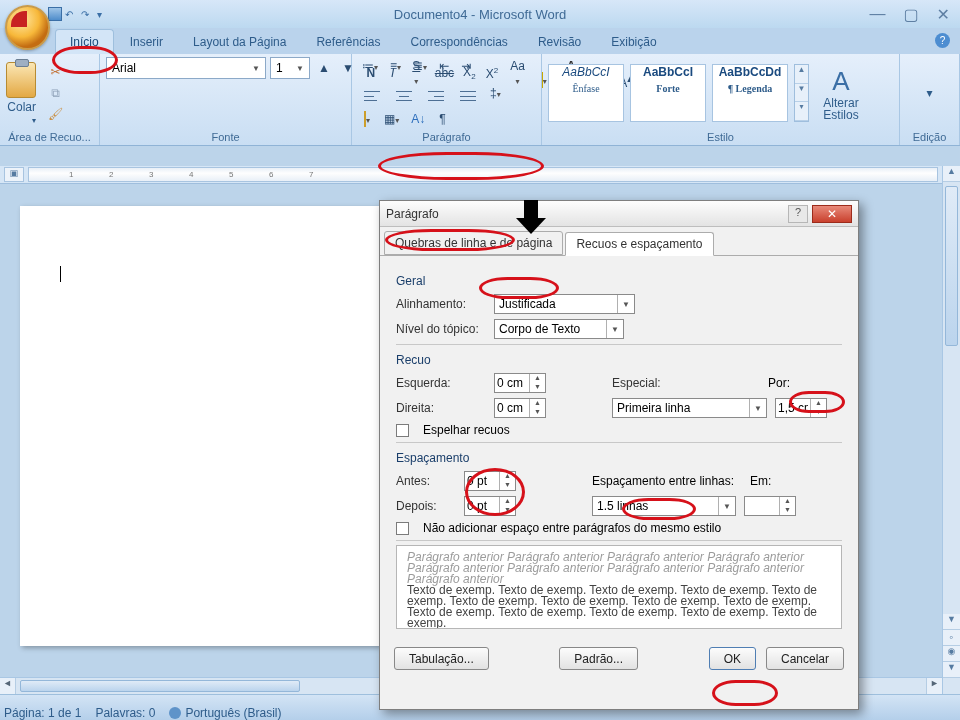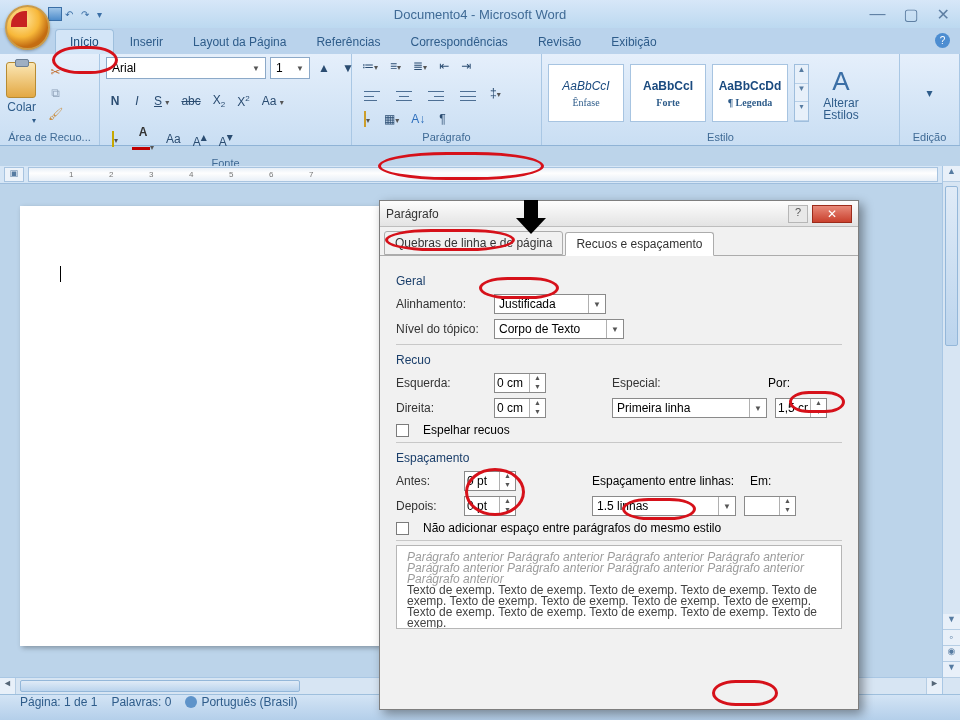--- a/index.html
+++ b/index.html
@@ -34,41 +34,41 @@
   .dd{font-size:8px;color:#555}
   .row{display:flex;gap:4px;align-items:center}
   .highlighter{width:22px;height:16px;background:linear-gradient(#FFFF66,#F7D600);border:1px solid #C7A800}
   .fontcol{width:18px;height:3px;background:#C00000;display:inline-block;margin-top:-2px}
   
   .para-btn{width:20px;height:16px;display:inline-flex;flex-direction:column;justify-content:space-around;padding:1px 2px}
   .para-btn span{height:1px;background:#4D6F94}
   .al-left span:nth-child(2){width:60%}.al-left span:nth-child(3){width:80%}
   .shading{width:22px;height:16px;background:linear-gradient(#FFF48F,#F2C744);border:1px solid #CC9E2B}
   
-  .style-box{width:76px;height:58px;background:#fff;border:1px solid #A7C4E1;display:flex;flex-direction:column;align-items:center;justify-content:center;color:#1A4A7F;font-family:"Cambria",serif;cursor:pointer}
+  .style-box{width:76px;height:58px;background:#fff;border:1px solid #A7C4E1;display:flex;flex-direction:column;align-items:center;color:#1A4A7F;font-family:"Cambria",serif;cursor:pointer}
   .style-box .nm{font-size:10px;color:#2E5C8A;margin-top:4px;font-family:"Segoe UI"}
   .sb2{font-weight:bold}
   .sb3{font-size:11px;font-weight:bold}
   .scroll-g{width:15px;height:58px;border:1px solid #9FBEDD;background:#E7F0FA;display:flex;flex-direction:column}
   .scroll-g div{flex:1;border-bottom:1px solid #B8D0E8;text-align:center;font-size:8px;color:#567BA1}
   .chg-style{display:flex;flex-direction:column;align-items:center;color:#2E5C8A;width:52px}
   .chg-style .ic{font-size:26px;color:#3B6FA6}
   
   .ruler-row{height:18px;background:#D6E6F6;display:flex;position:relative;border-bottom:1px solid #9FBEDD}
   .ruler-left{width:20px;background:#EDF3FA;border:1px solid #A8C4E0;margin:1px 4px;font-size:9px;text-align:center;color:#567BA1}
   .ruler-main{flex:1;background:linear-gradient(#E8EFF7,#FEFEFE 40%,#E8EFF7);border:1px solid #A8C4E0;margin:1px 4px 1px 0;position:relative}
   .ruler-main .mk{position:absolute;top:2px;font-size:8px;color:#777}
   .workspace{position:absolute;top:166px;left:0;right:0;bottom:26px;background:#BCD4EA;overflow:hidden}
   .page{position:absolute;left:20px;top:40px;width:360px;height:440px;background:#fff;box-shadow:2px 2px 5px rgba(0,0,0,.3);padding:60px 40px}
   .cursor{display:inline-block;width:1px;height:16px;background:#000}
   .vscroll{position:absolute;right:0;top:0;width:18px;bottom:0;background:#D7E5F3;border-left:1px solid #A9C7E4}
   .vscroll .ar{height:16px;text-align:center;font-size:9px;color:#567BA1;background:#E8F0F9;border-bottom:1px solid #B5CDE4}
   .vscroll .thumb{position:absolute;top:20px;left:2px;right:2px;height:160px;background:linear-gradient(#E0EBF7,#BBD4ED);border:1px solid #94B7D9;border-radius:2px}
   
-  .status{position:absolute;bottom:0;left:0;right:0;height:26px;background:linear-gradient(#D3E4F5,#B4CFEA);display:flex;align-items:flex-start;gap:14px;padding:0 20px;color:#2E5C8A;border-top:1px solid #9EBFDD}
+  .status{position:absolute;bottom:0;left:0;right:0;height:26px;background:linear-gradient(#D3E4F5,#B4CFEA);display:flex;align-items:flex-end;gap:14px;padding:0 4px;color:#2E5C8A;border-top:1px solid #9EBFDD}
   .status .lang::before{content:"";display:inline-block;width:12px;height:12px;background:#5E93C9;border-radius:50%;margin-right:4px;vertical-align:-2px}
   
   .dialog{position:absolute;left:379px;top:200px;width:480px;height:510px;background:#F1F1F1;border:1px solid #7E7E7E;box-shadow:4px 4px 10px rgba(0,0,0,.4);z-index:50}
   .dlg-title{height:26px;background:linear-gradient(#FDFDFD,#E3E3E3);border-bottom:1px solid #BDBDBD;display:flex;align-items:center;padding:0 6px}
   .dlg-title span:first-child{flex:1;color:#333}
   .dlg-help{width:20px;height:18px;background:#E8E8E8;border:1px solid #B6B6B6;text-align:center;font-size:11px;color:#555;margin-right:4px}
   .dlg-close{width:40px;height:18px;background:linear-gradient(#E88A7A,#C9402D);color:#fff;text-align:center;border:1px solid #9C2B1B;font-size:12px;line-height:16px}
   .dlg-tabs{display:flex;border-bottom:1px solid #ACACAC;background:#F1F1F1;padding:4px 4px 0}
   .dlg-tab{padding:4px 10px;border:1px solid #ACACAC;background:#F1F1F1;color:#333;border-top-left-radius:3px;border-top-right-radius:3px;margin-right:2px;position:relative}
   .dlg-tab.active{background:#FFFFFF;border-bottom-color:#fff;top:1px}
@@ -135,21 +135,21 @@
       <div class="mini-col">
         <span class="btn-ico" style="color:#C06A2A">✂</span>
         <span class="btn-ico" style="color:#8FA2B8">⧉</span>
         <span class="btn-ico" style="color:#C98B3A">🖌</span>
       </div>
     </div>
     <div class="grp-label">Área de Recuo...</div>
   </div>
 
   <div class="grp" style="width:252px">
-    <div class="grp-body" style="flex-direction:column;align-items:flex-start;gap:12px">
+    <div class="grp-body" style="flex-direction:row;align-items:flex-start;gap:4px">
       <div class="row">
         <div class="font-combo">
             <span>Arial</span>
             <span class="dd">▼</span>
           </div>
         <div class="size-combo">
             <span>1</span>
             <span class="dd">▼</span>
           </div>
         <span class="btn-ico">▲</span>
@@ -297,21 +297,21 @@
     <span class="dlg-close">✕</span>
   </div>
   <div class="dlg-tabs">
     <div class="dlg-tab">Quebras de linha e de página</div>
     <div class="dlg-tab active">Recuos e espaçamento</div>
   </div>
   <div class="dlg-body">
     <div class="sect-lab">Geral</div>
     <div class="frow">
       <span class="flab">Alinhamento:</span>
-      <div class="combo" style="width:112px">
+      <div class="combo" style="width:141px">
           <span>Justificada</span>
           <span class="dd">▼</span>
         </div>
     </div>
     <div class="frow">
       <span class="flab">Nível do tópico:</span>
       <div class="combo" style="width:130px">
           <span>Corpo de Texto</span>
           <span class="dd">▼</span>
         </div>
@@ -398,20 +398,28 @@
     <div class="frow">
         <span class="chk"></span>
         <span>Não adicionar espaço entre parágrafos do mesmo estilo</span>
       </div>
     <hr class="sep">
     <div class="preview-box">
       <div>Parágrafo anterior Parágrafo anterior Parágrafo anterior Parágrafo anterior Parágrafo anterior Parágrafo anterior Parágrafo anterior Parágrafo anterior Parágrafo anterior</div>
       <div class="ex">Texto de exemp. Texto de exemp. Texto de exemp. Texto de exemp. Texto de exemp. Texto de exemp. Texto de exemp. Texto de exemp. Texto de exemp. Texto de exemp. Texto de exemp. Texto de exemp. Texto de exemp. Texto de exemp.</div>
 
     </div>
+  </div>
+  <div class="dlg-foot">
+    <button class="dbtn">Tabulação...</button>
+    <div style="flex:1"></div>
+    <button class="dbtn">Padrão...</button>
+    <div style="flex:1"></div>
+    <button class="dbtn ok">OK</button>
+    <button class="dbtn">Cancelar</button>
   </div>
 </div>
 
 <div class="ann" style="left:52px;top:46px;width:66px;height:28px;border-radius:50%/60%"></div>
 <div class="ann" style="left:378px;top:152px;width:166px;height:28px;border-radius:50%/60%"></div>
 <div class="ann" style="left:385px;top:229px;width:130px;height:22px;border-radius:50%/70%"></div>
 <div class="ann" style="left:479px;top:277px;width:80px;height:22px;border-radius:50%/70%"></div>
 <div class="ann" style="left:789px;top:391px;width:56px;height:22px;border-radius:50%/70%"></div>
 <div class="ann" style="left:465px;top:468px;width:60px;height:48px"></div>
 <div class="ann" style="left:622px;top:498px;width:74px;height:22px;border-radius:50%/70%"></div>

